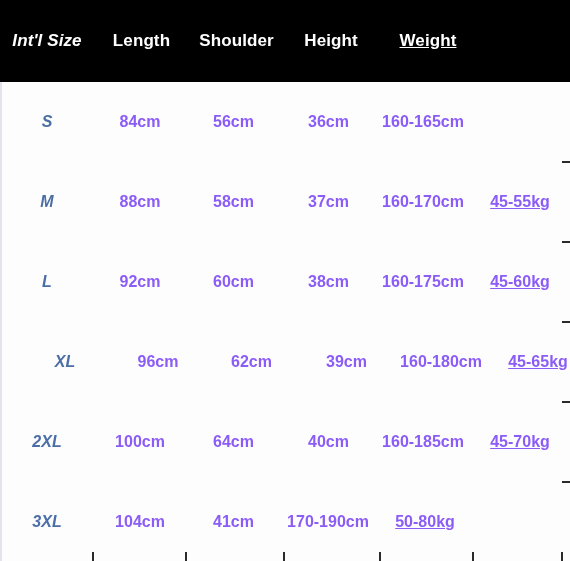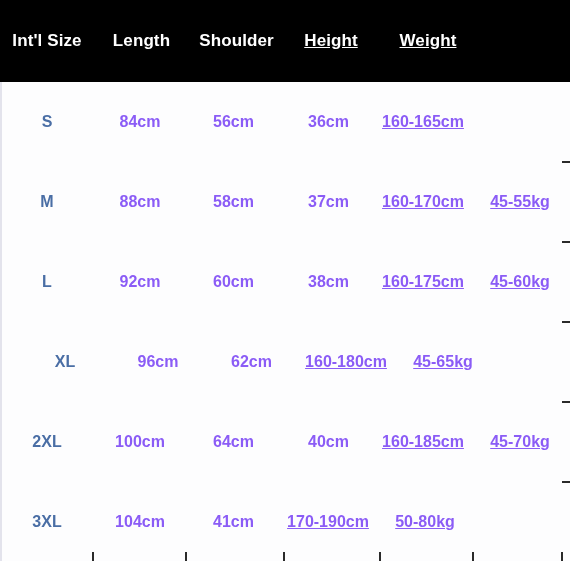--- a/index.html
+++ b/index.html
@@ -73,25 +73,25 @@
     font-weight: bold;
     text-align: center;
     color: #8b5cf6;
     white-space: nowrap;
   }
   .chart-row .cell.size-cell {
     color: #4a6ea5;
   }
 
   
-  .col-size     { width: 94px; }
+  .col-size     { width: 94px; font-style: italic; }
   .col-chest    { width: 92px; }
   .col-length   { width: 95px; }
   .col-shoulder { width: 95px; }
-  .col-height   { width: 94px; text-decoration: underline; }
+  .col-height   { width: 94px; }
   .col-weight   { width: 100px; text-decoration: underline; }
 
   
   .tick-bottom {
     position: absolute;
     bottom: 0;
     width: 2px;
     height: 9px;
     background: #2a2a2a;
   }
@@ -143,20 +143,21 @@
       <div class="cell col-length">60cm</div>
       <div class="cell col-shoulder">38cm</div>
       <div class="cell col-height">160-175cm</div>
       <div class="cell col-weight">45-60kg</div>
     </div>
 
     <div class="chart-row" style="top:240px;padding-left:18px;">
       <div class="cell col-size size-cell">XL</div>
       <div class="cell col-chest">96cm</div>
       <div class="cell col-length">62cm</div>
+      <div class="cell col-shoulder">39cm</div>
       <div class="cell col-height">160-180cm</div>
       <div class="cell col-weight">45-65kg</div>
     </div>
 
     <div class="chart-row" style="top:320px;">
       <div class="cell col-size size-cell">2XL</div>
       <div class="cell col-chest">100cm</div>
       <div class="cell col-length">64cm</div>
       <div class="cell col-shoulder">40cm</div>
       <div class="cell col-height">160-185cm</div>

